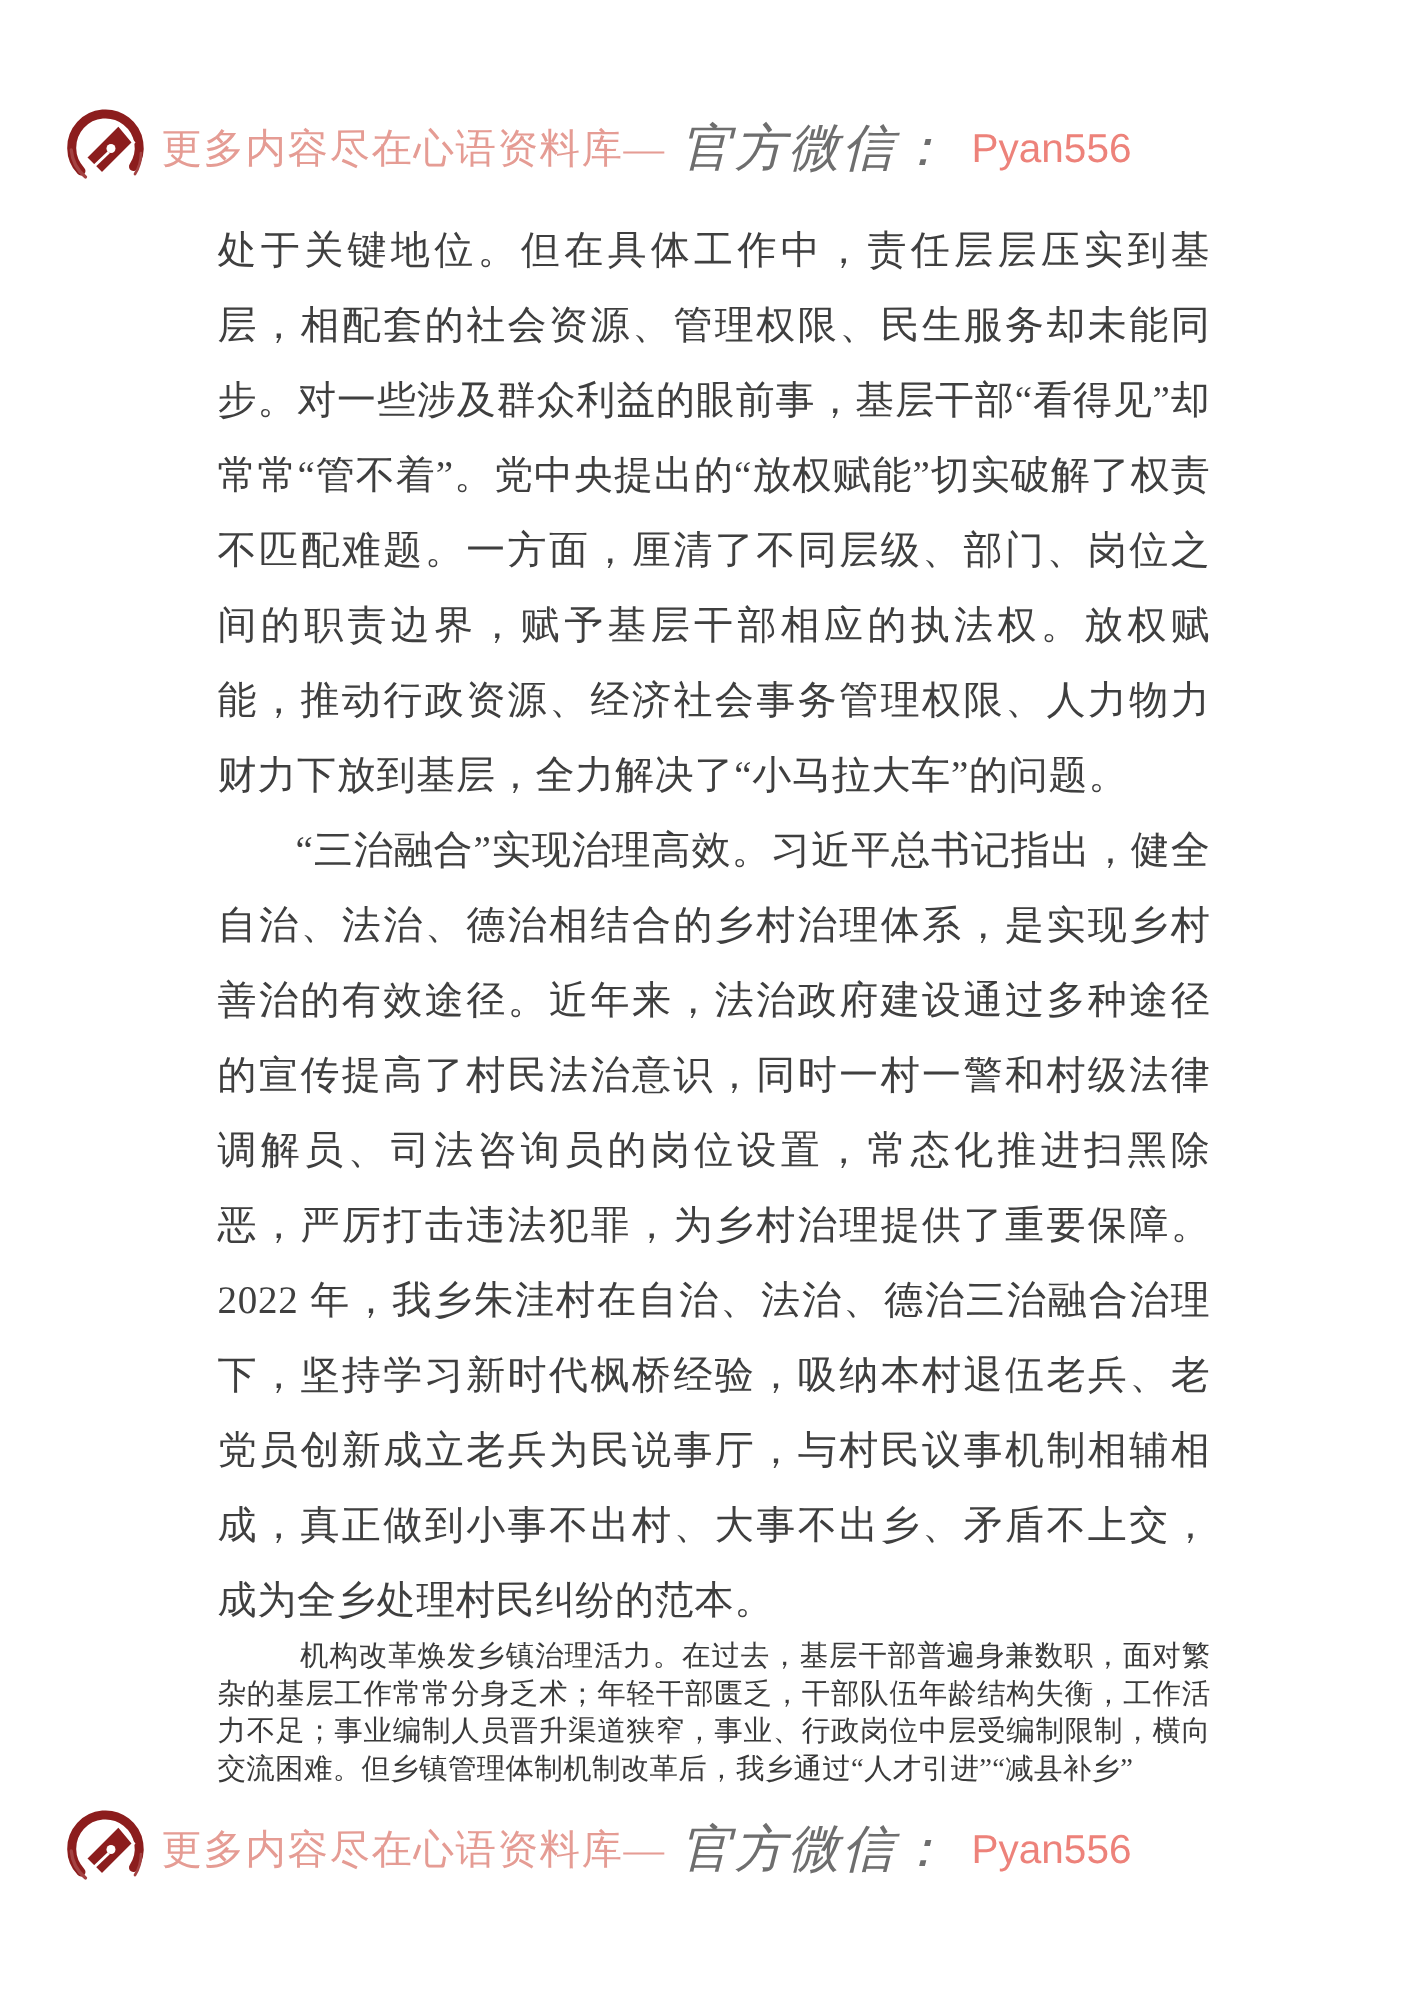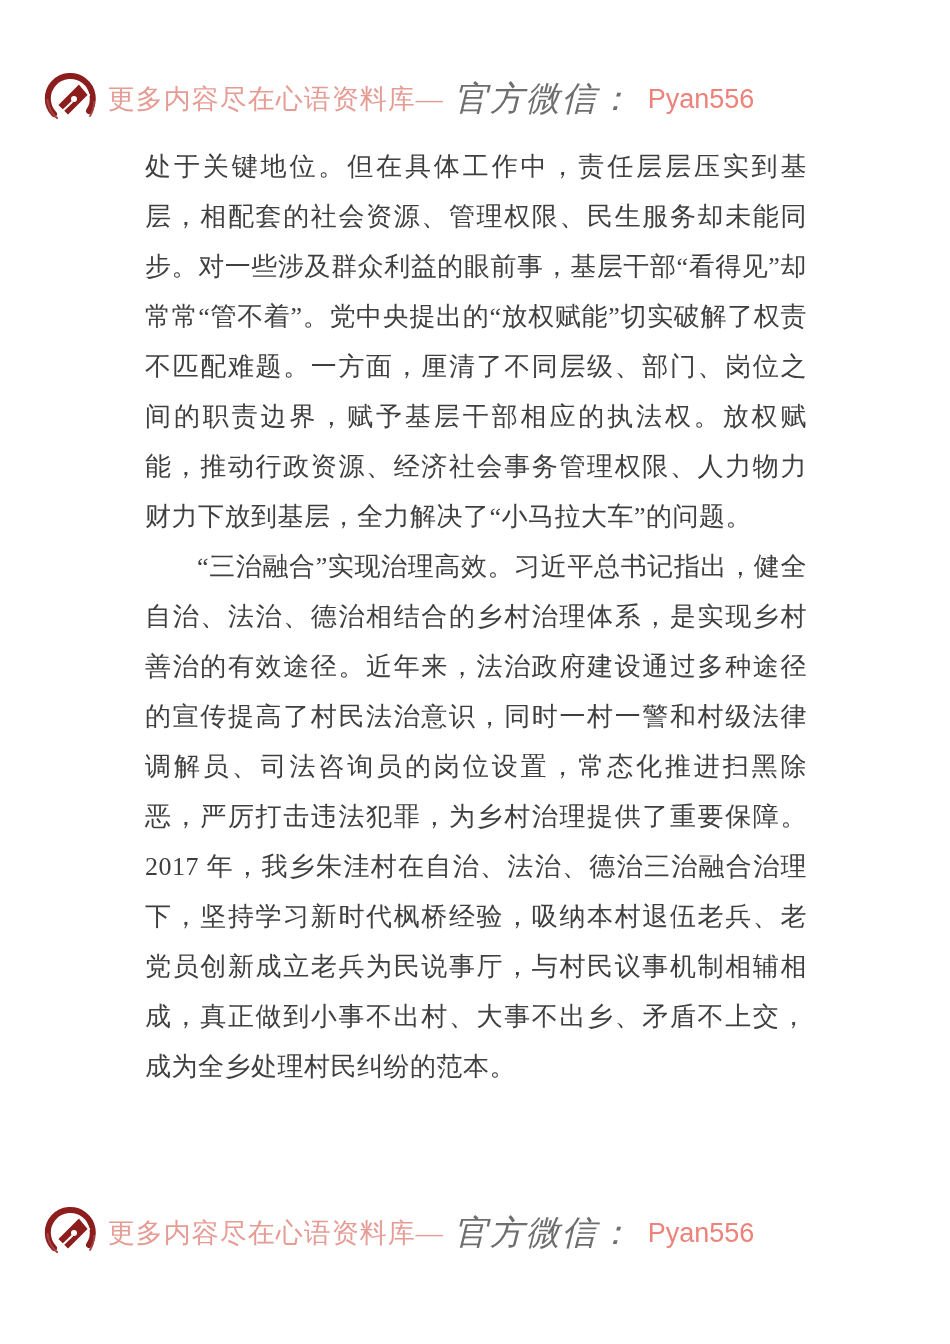--- a/index.html
+++ b/index.html
@@ -87,21 +87,22 @@
         <path d="M28.5 29.5 L18 39.5" stroke="#ffffff" stroke-width="2"></path>
       </svg>
     </span>
     <span class="wm-text">更多内容尽在心语资料库—</span>
     <span class="wm-label">官方微信：</span>
     <span class="wm-account">Pyan556</span>
   </div>
 
   <div class="doc">
     <p class="para-large">处于关键地位。但在具体工作中，责任层层压实到基层，相配套的社会资源、管理权限、民生服务却未能同步。对一些涉及群众利益的眼前事，基层干部“看得见”却常常“管不着”。党中央提出的“放权赋能”切实破解了权责不匹配难题。一方面，厘清了不同层级、部门、岗位之间的职责边界，赋予基层干部相应的执法权。放权赋能，推动行政资源、经济社会事务管理权限、人力物力财力下放到基层，全力解决了“小马拉大车”的问题。</p>
-    <p class="para-large indent">“三治融合”实现治理高效。习近平总书记指出，健全自治、法治、德治相结合的乡村治理体系，是实现乡村善治的有效途径。近年来，法治政府建设通过多种途径的宣传提高了村民法治意识，同时一村一警和村级法律调解员、司法咨询员的岗位设置，常态化推进扫黑除恶，严厉打击违法犯罪，为乡村治理提供了重要保障。2017 年，我乡朱洼村在自治、法治、德治三治融合治理下，坚持学习新时代枫桥经验，吸纳本村退伍老兵、老党员创新成立老兵为民说事厅，与村民议事机制相辅相成，真正做到小事不出村、大事不出乡、矛盾不上交，成为全乡处理村民纠纷的范本。</p>
+    <p class="para-large indent">“三治融合”实现治理高效。习近平总书记指出，健全自治、法治、德治相结合的乡村治理体系，是实现乡村善治的有效途径。近年来，法治政府建设通过多种途径的宣传提高了村民法治意识，同时一村一警和村级法律调解员、司法咨询员的岗位设置，常态化推进扫黑除恶，严厉打击违法犯罪，为乡村治理提供了重要保障。2022 年，我乡朱洼村在自治、法治、德治三治融合治理下，坚持学习新时代枫桥经验，吸纳本村退伍老兵、老党员创新成立老兵为民说事厅，与村民议事机制相辅相成，真正做到小事不出村、大事不出乡、矛盾不上交，成为全乡处理村民纠纷的范本。</p>
+    <p class="para-small indent">机构改革焕发乡镇治理活力。在过去，基层干部普遍身兼数职，面对繁杂的基层工作常常分身乏术；年轻干部匮乏，干部队伍年龄结构失衡，工作活力不足；事业编制人员晋升渠道狭窄，事业、行政岗位中层受编制限制，横向交流困难。但乡镇管理体制机制改革后，我乡通过“人才引进”“减县补乡”</p>
   </div>
 
   <div class="watermark bottom">
     <span class="wm-logo">
       <svg viewBox="0 0 54 54" width="54" height="54" aria-hidden="true">
         <path d="M10 42 A 22.5 22.5 0 1 1 45 39" fill="none" stroke="#8c1d1d" stroke-width="6" stroke-linecap="round"></path>
         <path d="M13 46 A 26 26 0 0 1 3.5 28" fill="none" stroke="#a34242" stroke-width="2.2" stroke-linecap="round"></path>
         <path d="M46 44 A 26 26 0 0 0 50 30" fill="none" stroke="#a34242" stroke-width="1.8" stroke-linecap="round"></path>
         <path d="M35 11 L45 23 L24 44 L13 33 Z" fill="#8c1d1d" stroke="#ffffff" stroke-width="2"></path>
         <circle cx="30" cy="27" r="3" fill="#ffffff"></circle>

